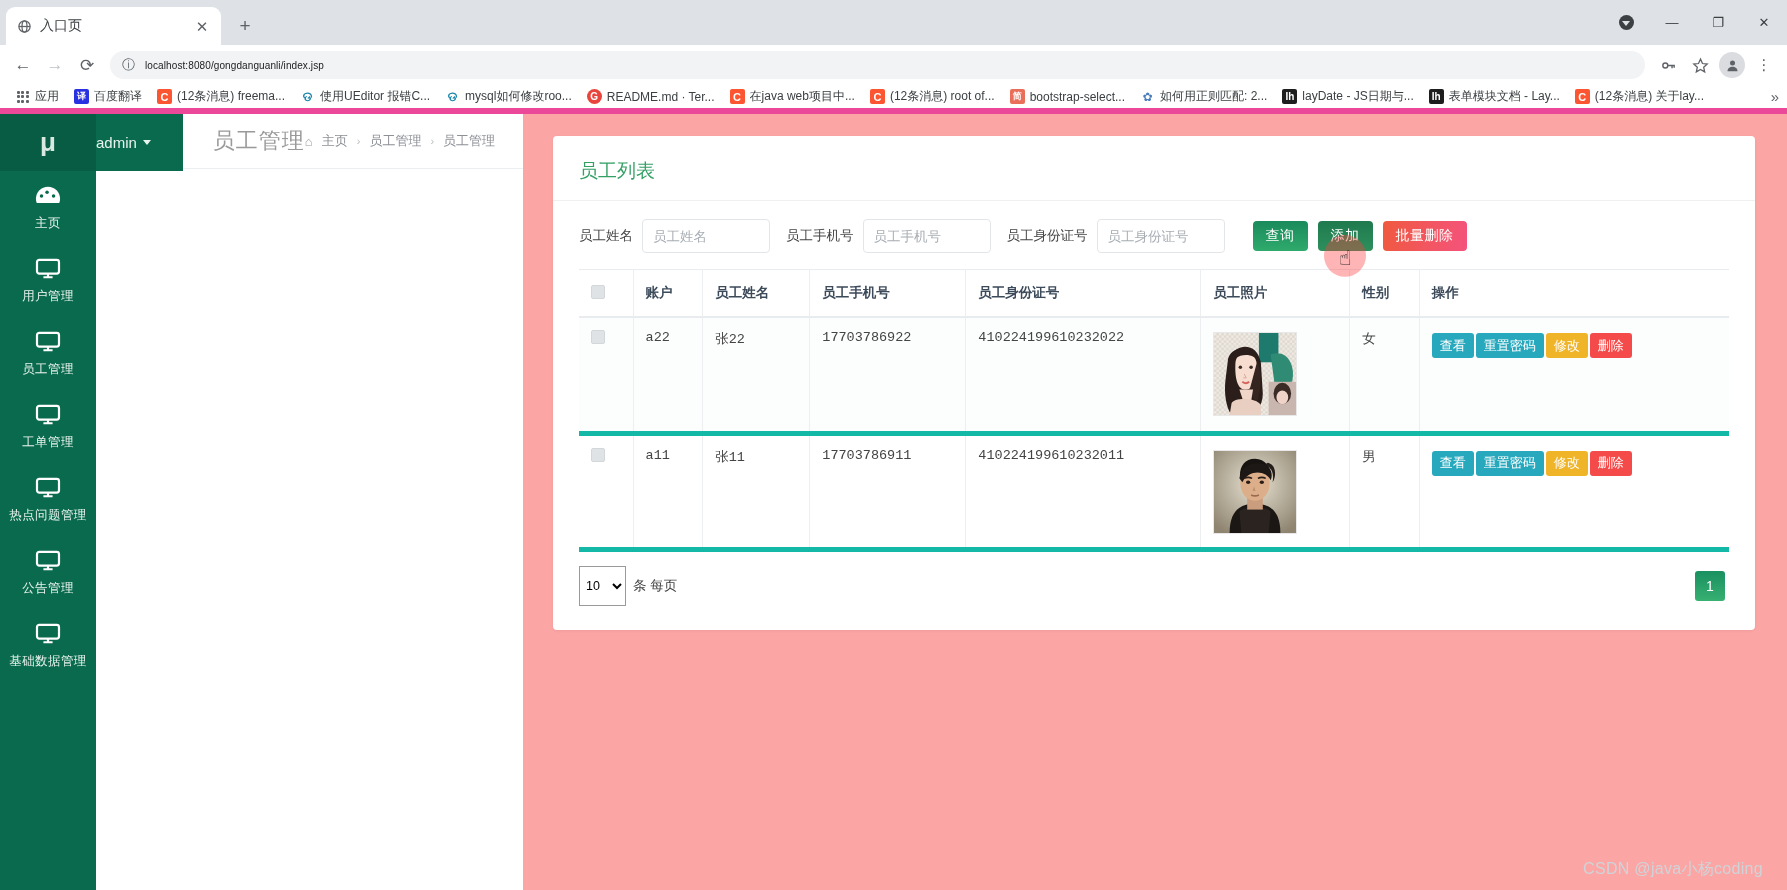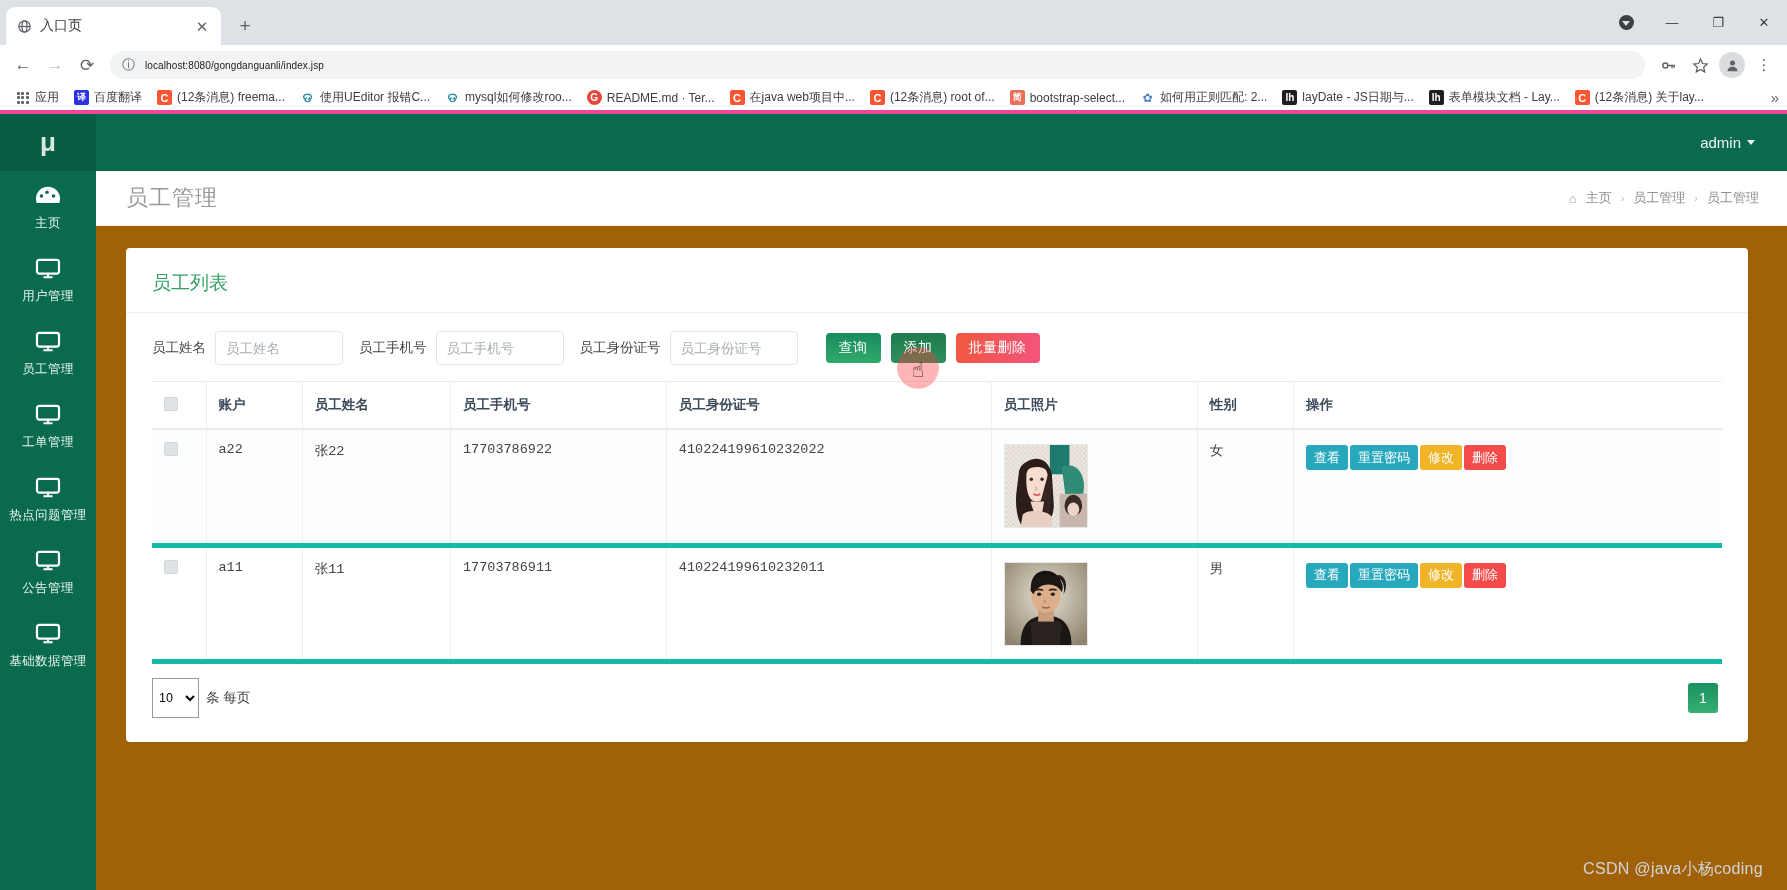--- a/index.html
+++ b/index.html
@@ -65,21 +65,21 @@
   .omnibox .info-icon { font-size: 13px; color: #5f6368; }
   .omnibox .url { color: #202124; font-size: 10px; letter-spacing: .1px; }
   .tb-right { display: flex; align-items: center; gap: 2px; }
   .tb-icon { width: 30px; height: 30px; display: flex; align-items: center;
     justify-content: center; color: #5f6368; font-size: 15px; }
   .avatar-btn { width: 26px; height: 26px; border-radius: 50%; background: #dadce0;
     display: flex; align-items: center; justify-content: center; color: #5f6368; font-size: 14px; }
 
   .bookmarks {
     height: 29px; background: #fff; display: flex; align-items: center;
-    padding: 0 8px; gap: 1px; border-bottom: 4px solid #ec4899;
+    padding: 0 8px; gap: 1px; border-bottom: 6px solid #ec4899;
     font-size: 12px; color: #3c4043; overflow: hidden; position: relative;
   }
   .bm { display: flex; align-items: center; gap: 5px; padding: 3px 7px;
     white-space: nowrap; max-width: 150px; }
   .bm-label { overflow: hidden; text-overflow: ellipsis; white-space: nowrap; font-size: 12px; }
   .bm-ico { width: 15px; height: 15px; flex: 0 0 15px; display: flex;
     align-items: center; justify-content: center; font-size: 11px; border-radius: 2px;
     color: #fff; font-weight: bold; }
   .ico-apps { display: grid; grid-template-columns: repeat(3,3px);
     grid-template-rows: repeat(3,3px); gap: 1.5px; }
@@ -108,42 +108,42 @@
   }
   .nav-item {
     display: flex; flex-direction: column; align-items: center;
     justify-content: center; gap: 7px; padding: 13px 2px 12px;
     color: #e6f2ec; cursor: pointer;
   }
   .nav-item.active { background: #0a6a4e; }
   .nav-icon { width: 30px; height: 24px; display: flex; align-items: center; justify-content: center; }
   .nav-label { font-size: 12.5px; letter-spacing: .4px; white-space: nowrap; }
 
-  .content { flex: 1; display: flex; flex-direction: column; min-width: 0; position: relative; }
+  .content { flex: 1; display: flex; flex-direction: row; min-width: 0; position: relative; }
 
   .topbar {
     height: 57px; background: #0a6a4e; display: flex; align-items: center;
     justify-content: flex-end; padding-right: 32px;
   }
   .topbar .user { color: #eaf4ef; font-size: 15px; display: flex; align-items: center; gap: 6px; }
   .caret-down { width:0; height:0; border-left:4.5px solid transparent;
      border-right:4.5px solid transparent; border-top:5px solid currentColor; }
 
   .pagehead {
     height: 55px; background: #fff; display: flex; align-items: center;
     justify-content: space-between; padding: 0 28px 0 30px;
     border-bottom: 1px solid #eceff1;
   }
   .page-title { font-size: 22px; color: #9a9a9a; font-weight: normal; letter-spacing: 1px; }
   .breadcrumb { display: flex; align-items: center; gap: 9px; font-size: 13px; color: #8d9096; }
   .breadcrumb .crumb { color: #8d9096; }
   .breadcrumb .sep { color: #b9bdc2; font-size: 11px; }
   .home-ico { font-size: 13px; color: #9aa0a6; }
 
-  .workspace { flex: 1; background: #a16207; padding: 22px 32px 0 30px; overflow: hidden; }
+  .workspace { flex: 1; background: #fca5a5; padding: 22px 32px 0 30px; overflow: hidden; }
 
   .card {
     background: #fff; border-radius: 4px; padding: 0 0 24px;
     box-shadow: 0 1px 3px rgba(0,0,0,.06);
     width: 100%; max-width: 1622px;
   }
   .card-title {
     font-size: 19px; color: #34a065; padding: 22px 26px 16px 26px;
     border-bottom: 1px solid #f0f0f0; margin: 0 0 0 0; font-weight: normal;
   }

